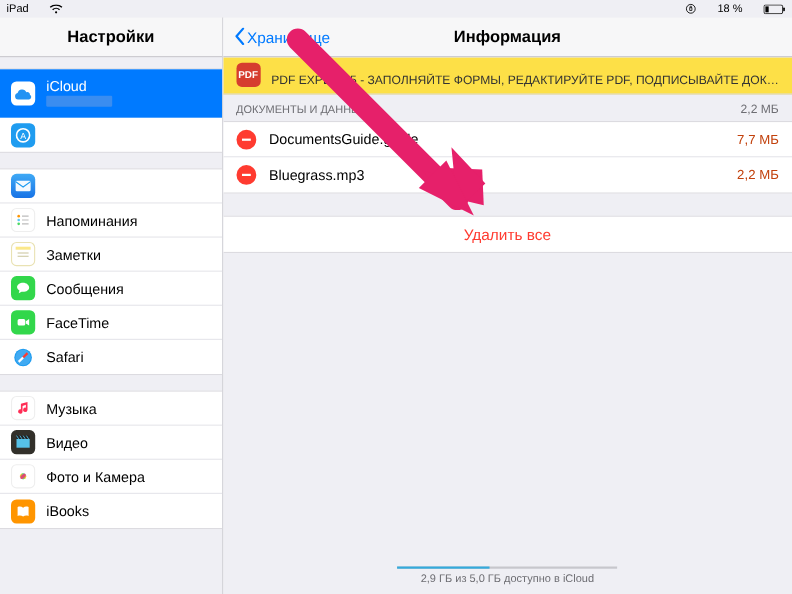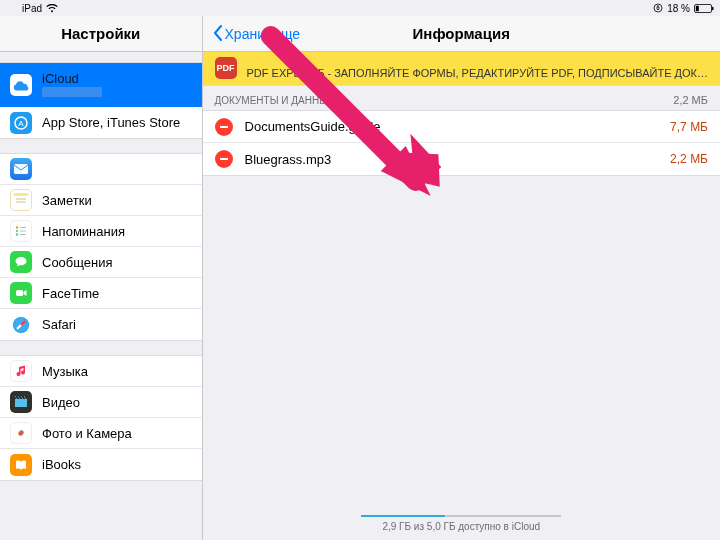--- a/index.html
+++ b/index.html
@@ -6,21 +6,21 @@
   body {
     width: 720px; height: 540px; overflow: hidden;
     font-family: -apple-system, "Helvetica Neue", Arial, sans-serif;
     background: #efeff4; color: #000; font-size: 14px;
   }
   .statusbar {
     height: 16px; display: flex; align-items: center;
     padding: 0 6px; font-size: 10px; color: #000;
     justify-content: space-between;
   }
-  .statusbar .sb-left, .statusbar .sb-right { display: flex; align-items: center; gap: 4px; margin-left: 16px; }
+  .statusbar .sb-left, .statusbar .sb-right { display: flex; align-items: center; gap: 19px; }
   .statusbar .sb-center { position: absolute; left: 50%; transform: translateX(-50%); font-weight: 600; margin-top: 36px; }
   .wifi-icon svg, .lock-icon svg, .batt-icon svg { display: block; }
 
   .split { display: flex; height: 524px; }
   .col-left { width: 278px; border-right: 1px solid #c8c7cc; display: flex; flex-direction: column; }
   .col-right { flex: 1; display: flex; flex-direction: column; background: #efeff4; position: relative; }
 
   .navbar {
     height: 36px; background: #f7f7f8; border-bottom: 1px solid #c8c7cc;
     display: flex; align-items: center; justify-content: center; position: relative;
@@ -35,21 +35,21 @@
   .nav-back .chev { margin-right: 2px; }
 
   .list { background: #efeff4; overflow: hidden; flex: 1; }
   .group { margin-top: 14px; background: #fff; border-top: 1px solid #dcdbe0; border-bottom: 1px solid #dcdbe0; }
   .group.first { margin-top: 10px; }
   .cell {
     display: flex; align-items: center; height: 31px; padding: 0 10px;
     border-bottom: 1px solid #e5e5ea; font-size: 13px;
   }
   .cell:last-child { border-bottom: none; }
-  .cell.icloud { height: 44px; background: #007aff; color: #0f172a; border-bottom: none; }
+  .cell.icloud { height: 44px; background: #007aff; color: #ffffff; border-bottom: none; }
   .cell.icloud .sub { font-size: 11px; color: #cfe5ff; margin-top: 1px; }
   .cell .label-col { display: flex; flex-direction: column; }
   .appicon {
     width: 22px; height: 22px; border-radius: 5px; margin-right: 10px;
     display: flex; align-items: center; justify-content: center;
     flex-shrink: 0;
   }
 
   
   .r-content { flex: 1; display: flex; flex-direction: column; overflow: hidden; }
@@ -156,55 +156,54 @@
             <span class="sub"><span class="blur-strip"></span></span>
           </div>
         </div>
         <div class="cell">
           <span class="appicon" style="background:#1f9cf0;color:#fff">
             <svg width="14" height="14" viewBox="0 0 14 14">
                 <circle cx="7" cy="7" r="6" fill="none" stroke="#fff" stroke-width="1.5"></circle>
                 <text x="7" y="10" text-anchor="middle" font-size="8" fill="#fff" font-family="Arial">A</text>
               </svg>
           </span>
-          <span>App Store, iTunes Store</span>
         </div>
       </div>
 
       <div class="group">
         <div class="cell">
           <span class="appicon" style="background:linear-gradient(#3fa9f5,#1873e6)">
             <svg width="14" height="10" viewBox="0 0 14 10">
                 <rect x="0" y="0" width="14" height="10" rx="1.5" fill="#fff" opacity="0.95"></rect>
                 <path d="M0 1l7 5 7-5" stroke="#1f9cf0" stroke-width="1" fill="none"></path>
               </svg>
           </span>
-        </div>
-        <div class="cell">
-          <span class="appicon" style="background:#fff;border:1px solid #e9e2b3">
-            <svg width="14" height="14" viewBox="0 0 14 14">
-                <rect x="0" y="0" width="14" height="3" fill="#fbe88a"></rect>
-                <line x1="2" y1="6" x2="12" y2="6" stroke="#c9c49a" stroke-width="1"></line>
-                <line x1="2" y1="9" x2="12" y2="9" stroke="#c9c49a" stroke-width="1"></line>
-              </svg>
-          </span>
-          <span>Заметки</span>
         </div>
         <div class="cell">
           <span class="appicon" style="background:#fff;border:1px solid #eee">
             <svg width="14" height="14" viewBox="0 0 14 14">
                 <circle cx="3" cy="3.5" r="1.2" fill="#ff9500"></circle>
                 <circle cx="3" cy="7" r="1.2" fill="#5ac8fa"></circle>
                 <circle cx="3" cy="10.5" r="1.2" fill="#4cd964"></circle>
                 <line x1="6" y1="3.5" x2="12" y2="3.5" stroke="#bbb"></line>
                 <line x1="6" y1="7" x2="12" y2="7" stroke="#bbb"></line>
                 <line x1="6" y1="10.5" x2="12" y2="10.5" stroke="#bbb"></line>
               </svg>
           </span>
           <span>Напоминания</span>
+        </div>
+        <div class="cell">
+          <span class="appicon" style="background:#fff;border:1px solid #e9e2b3">
+            <svg width="14" height="14" viewBox="0 0 14 14">
+                <rect x="0" y="0" width="14" height="3" fill="#fbe88a"></rect>
+                <line x1="2" y1="6" x2="12" y2="6" stroke="#c9c49a" stroke-width="1"></line>
+                <line x1="2" y1="9" x2="12" y2="9" stroke="#c9c49a" stroke-width="1"></line>
+              </svg>
+          </span>
+          <span>Заметки</span>
         </div>
         <div class="cell">
           <span class="appicon" style="background:#32d74b">
             <svg width="14" height="14" viewBox="0 0 14 14">
                 <path d="M7 2C4 2 1.5 3.8 1.5 6c0 1.3.9 2.5 2.2 3.2L3 11.5l2.6-1.3c.4.1.9.1 1.4.1 3 0 5.5-1.8 5.5-4S10 2 7 2z" fill="#fff"></path>
               </svg>
           </span>
           <span>Сообщения</span>
         </div>
         <div class="cell">
@@ -306,20 +305,23 @@
           <span class="fname">DocumentsGuide.guide</span>
           <span class="fsize">7,7 МБ</span>
         </div>
         <div class="file-row">
           <span class="minus"></span>
           <span class="fname">Bluegrass.mp3</span>
           <span class="fsize">2,2 МБ</span>
         </div>
       </div>
 
+      <div class="delete-all">
+        <span>Удалить все</span>
+      </div>
 
       <div style="flex:1"></div>
 
       <div class="footer">
         <div class="bar">
           <div class="fill" id="storage-fill" style="width: 42%;"></div>
         </div>
         <span>2,9 ГБ из 5,0 ГБ доступно в iCloud</span>
       </div>
     </div>

